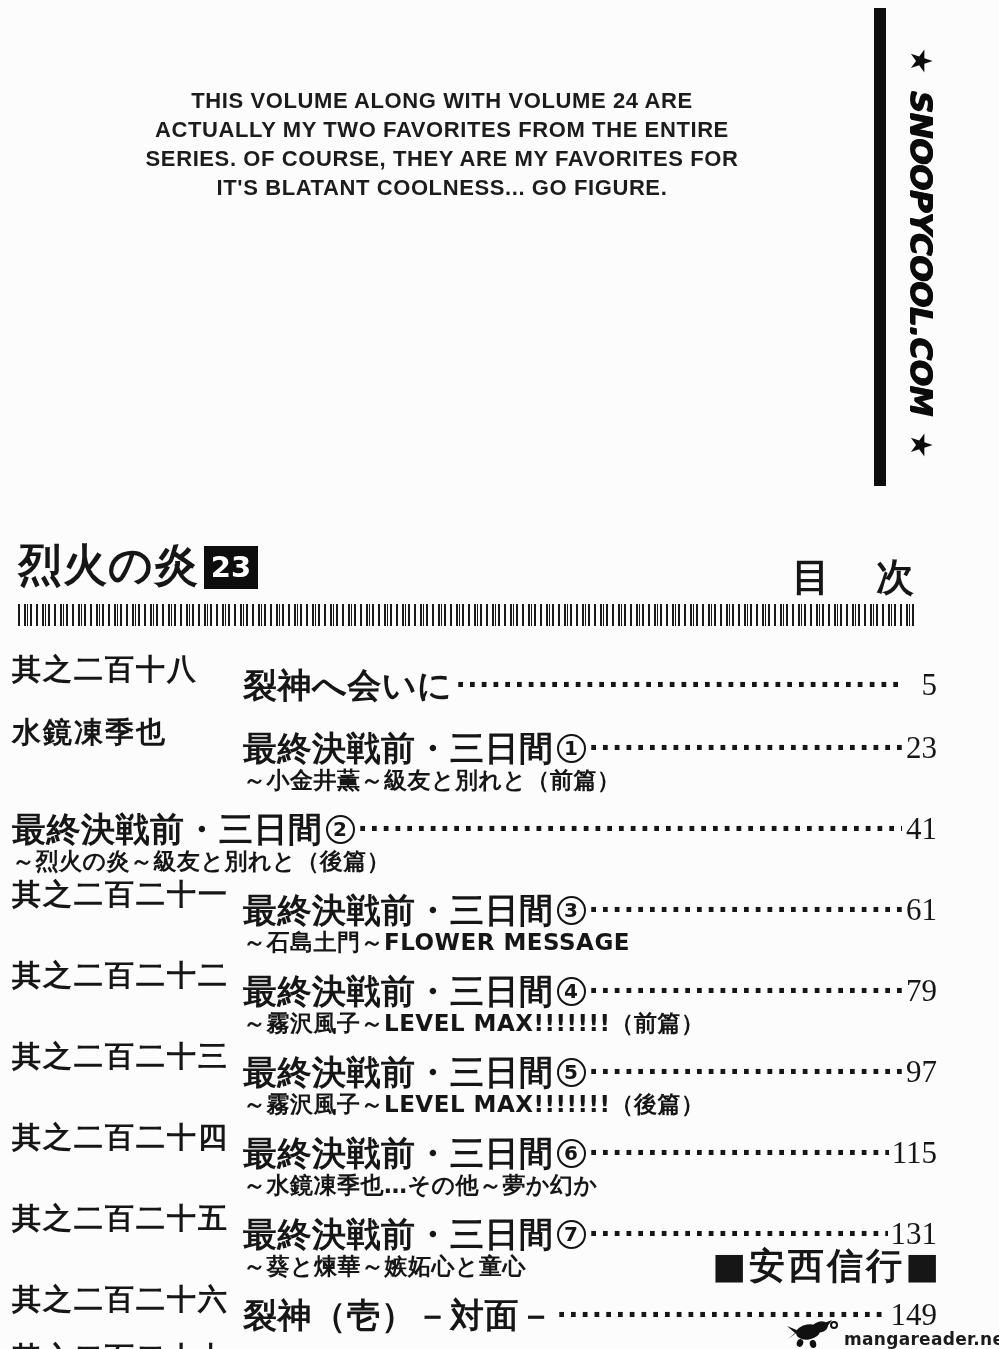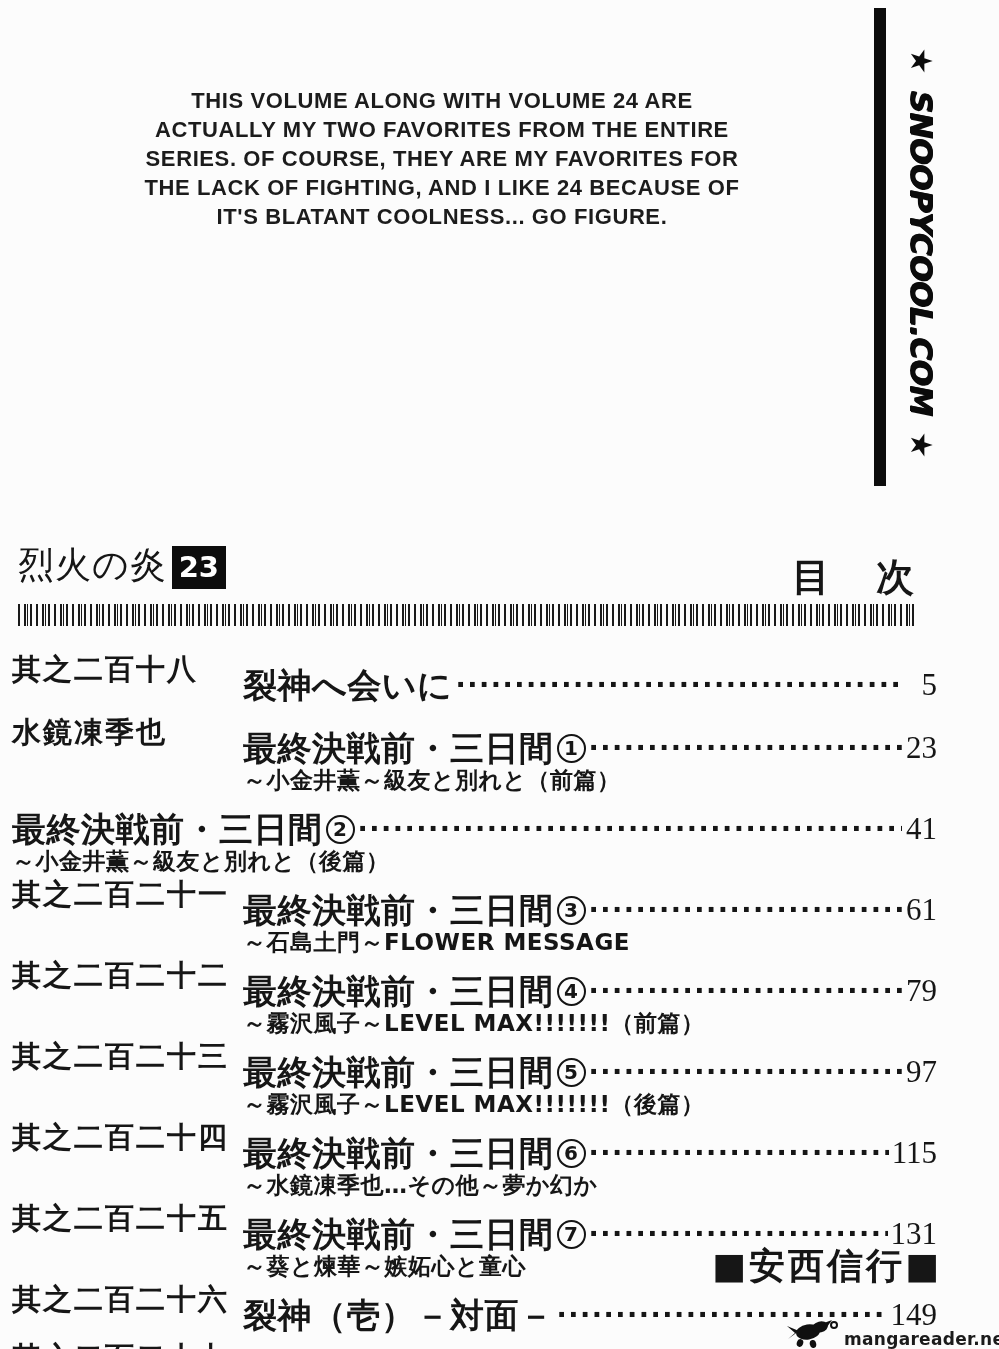--- a/index.html
+++ b/index.html
@@ -38,21 +38,21 @@
     text-shadow:1.2px 0 #0b0b0b, 0 1.2px #0b0b0b;
   }
   .banner .star { font-style:normal; font-size:30px; }
 
   
   .header-row {
     position:absolute; left:18px; top:541px; width:900px;
     display:flex; justify-content:space-between; align-items:flex-start;
   }
   .series { display:flex; align-items:center; }
-  .series-title { font-size:36px; font-weight:normal; letter-spacing:1px; line-height:48px; }
+  .series-title { font-size:44px; font-weight:bold; letter-spacing:1px; line-height:48px; }
   .vol-badge {
     margin-left:5px; margin-top:4px; width:54px; height:43px;
     background:#0d0d0d; color:#ffffff;
     display:flex; align-items:center; justify-content:center;
     font-size:29px; font-weight:bold;
   }
   .toc-heading { font-size:38px; font-weight:bold; letter-spacing:4px; margin-top:11px; }
 
   
   .stripe {
@@ -113,21 +113,20 @@
     font-family:"DejaVu Sans", sans-serif;
   }
 </style>
 </head>
 <body>
 
 <div class="note">
   <div>THIS VOLUME ALONG WITH VOLUME 24 ARE</div>
   <div>ACTUALLY MY TWO FAVORITES FROM THE ENTIRE</div>
   <div>SERIES. OF COURSE, THEY ARE MY FAVORITES FOR</div>
-  <div>THE LACK OF FIGHTING, AND I LIKE 24 BECAUSE OF</div>
   <div>IT'S BLATANT COOLNESS... GO FIGURE.</div>
 </div>
 
 <div class="side-bar"></div>
 <div class="banner">
   <span class="star">★</span>
   <span class="site">SNOOPYCOOL.COM</span>
   <span class="star">★</span>
 </div>
 
@@ -168,21 +167,21 @@
   </div>
 
   <div class="row">
     <div class="mid">
       <div class="titleline">
         <span class="title">最終決戦前・三日間</span>
         <span class="circle">2</span>
         <span class="dots">········································································································</span>
         <span class="pagenum">41</span>
       </div>
-      <div class="subtitle">～小金井薫～級友と別れと（後篇）</div>
+      <div class="subtitle">～烈火の炎～級友と別れと（後篇）</div>
     </div>
   </div>
 
   <div class="row">
     <span class="chap">其之二百二十一</span>
     <div class="mid">
       <div class="titleline">
         <span class="title">最終決戦前・三日間</span>
         <span class="circle">3</span>
         <span class="dots">········································································································</span>

